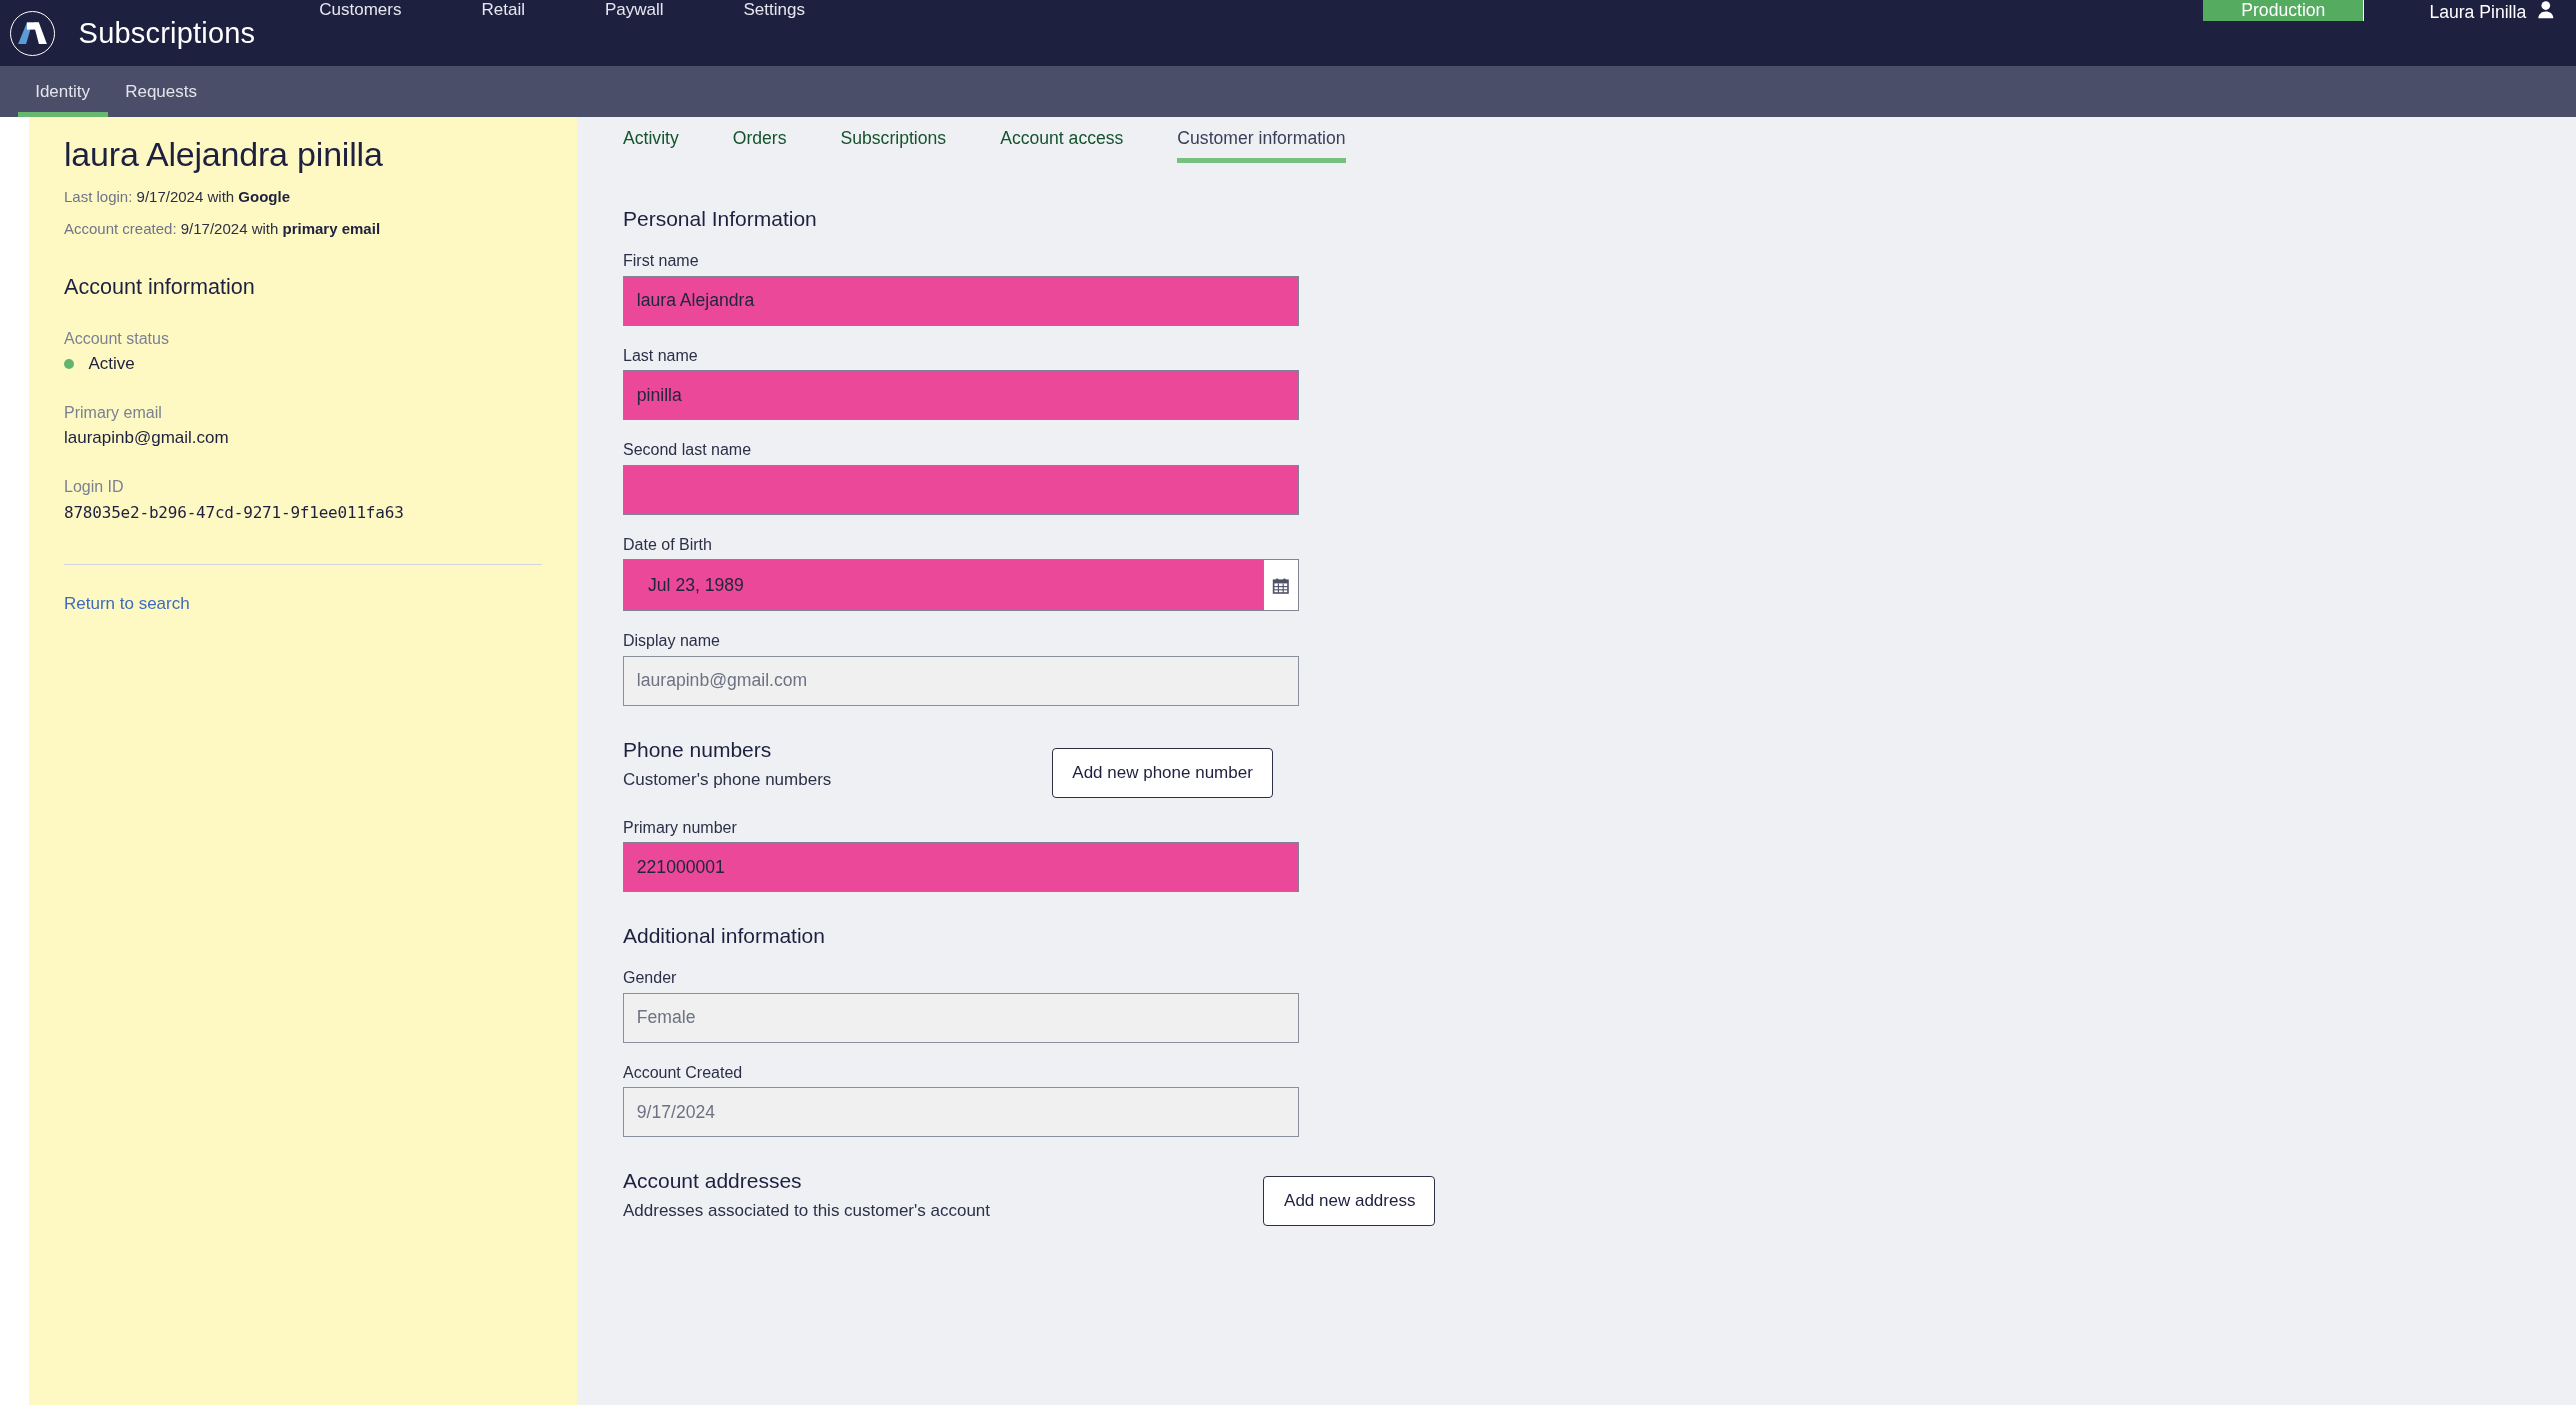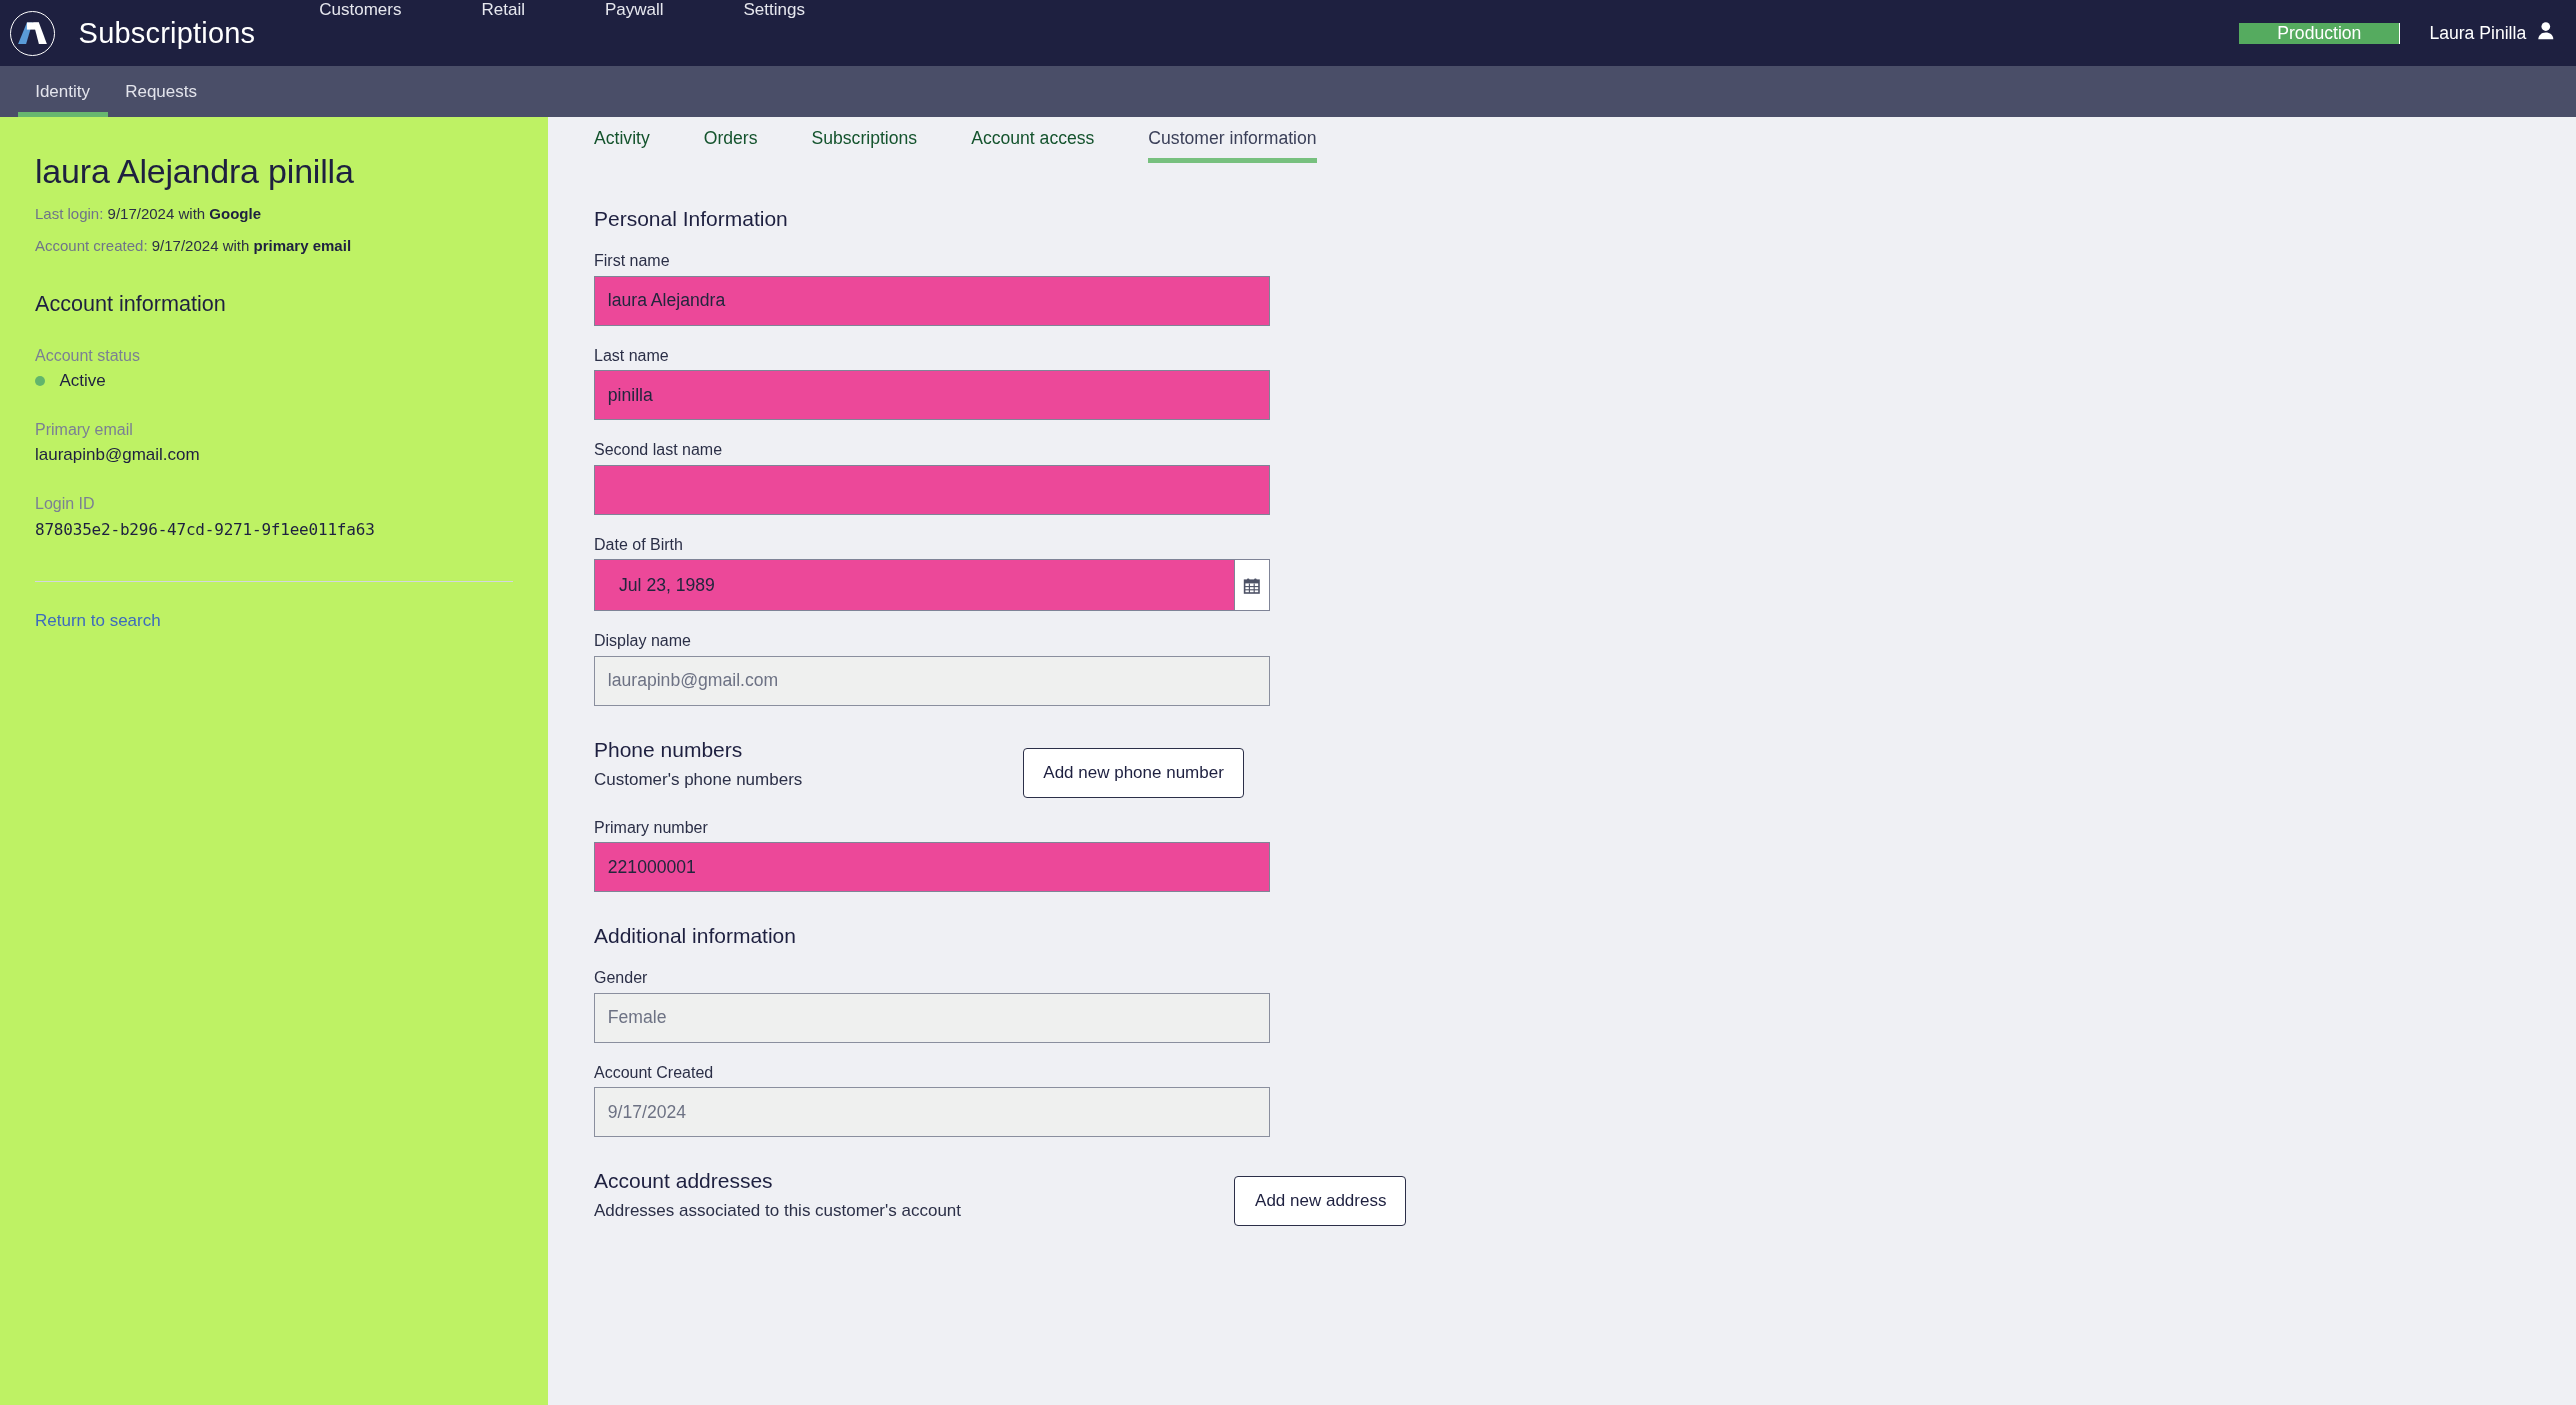--- a/index.html
+++ b/index.html
@@ -49,21 +49,22 @@
     color: #e6e7ee;
     font-size: 17px;
     padding: 0 0;
     margin-right: 80px;
     white-space: nowrap;
     cursor: pointer;
   }
   .topbar-right {
     margin-left: auto;
     display: flex;
-    align-items: center;
+    align-items: flex-start;
+    gap: 36px;
   }
   .env-badge {
     background: #55ab5f;
     color: #ffffff;
     font-size: 17.6px;
     display: flex;
     align-items: center;
     justify-content: center;
     padding: 0 38px;
     cursor: pointer;
@@ -108,22 +109,23 @@
 
   
   .body-wrap {
     display: flex;
     height: 1289px;
     align-items: stretch;
   }
   .sidebar {
     width: 548px;
     flex: none;
-    background: #bef264;
-    padding: 37px 35px 0 35px;
+    background: #fef9c3;
+    padding: 20px 35px 0 35px;
+    margin-left: 29px;
   }
   .main {
     flex: 1;
     background: #eff0f4;
     padding: 0 0 0 46px;
     position: relative;
     overflow: hidden;
   }
 
   

